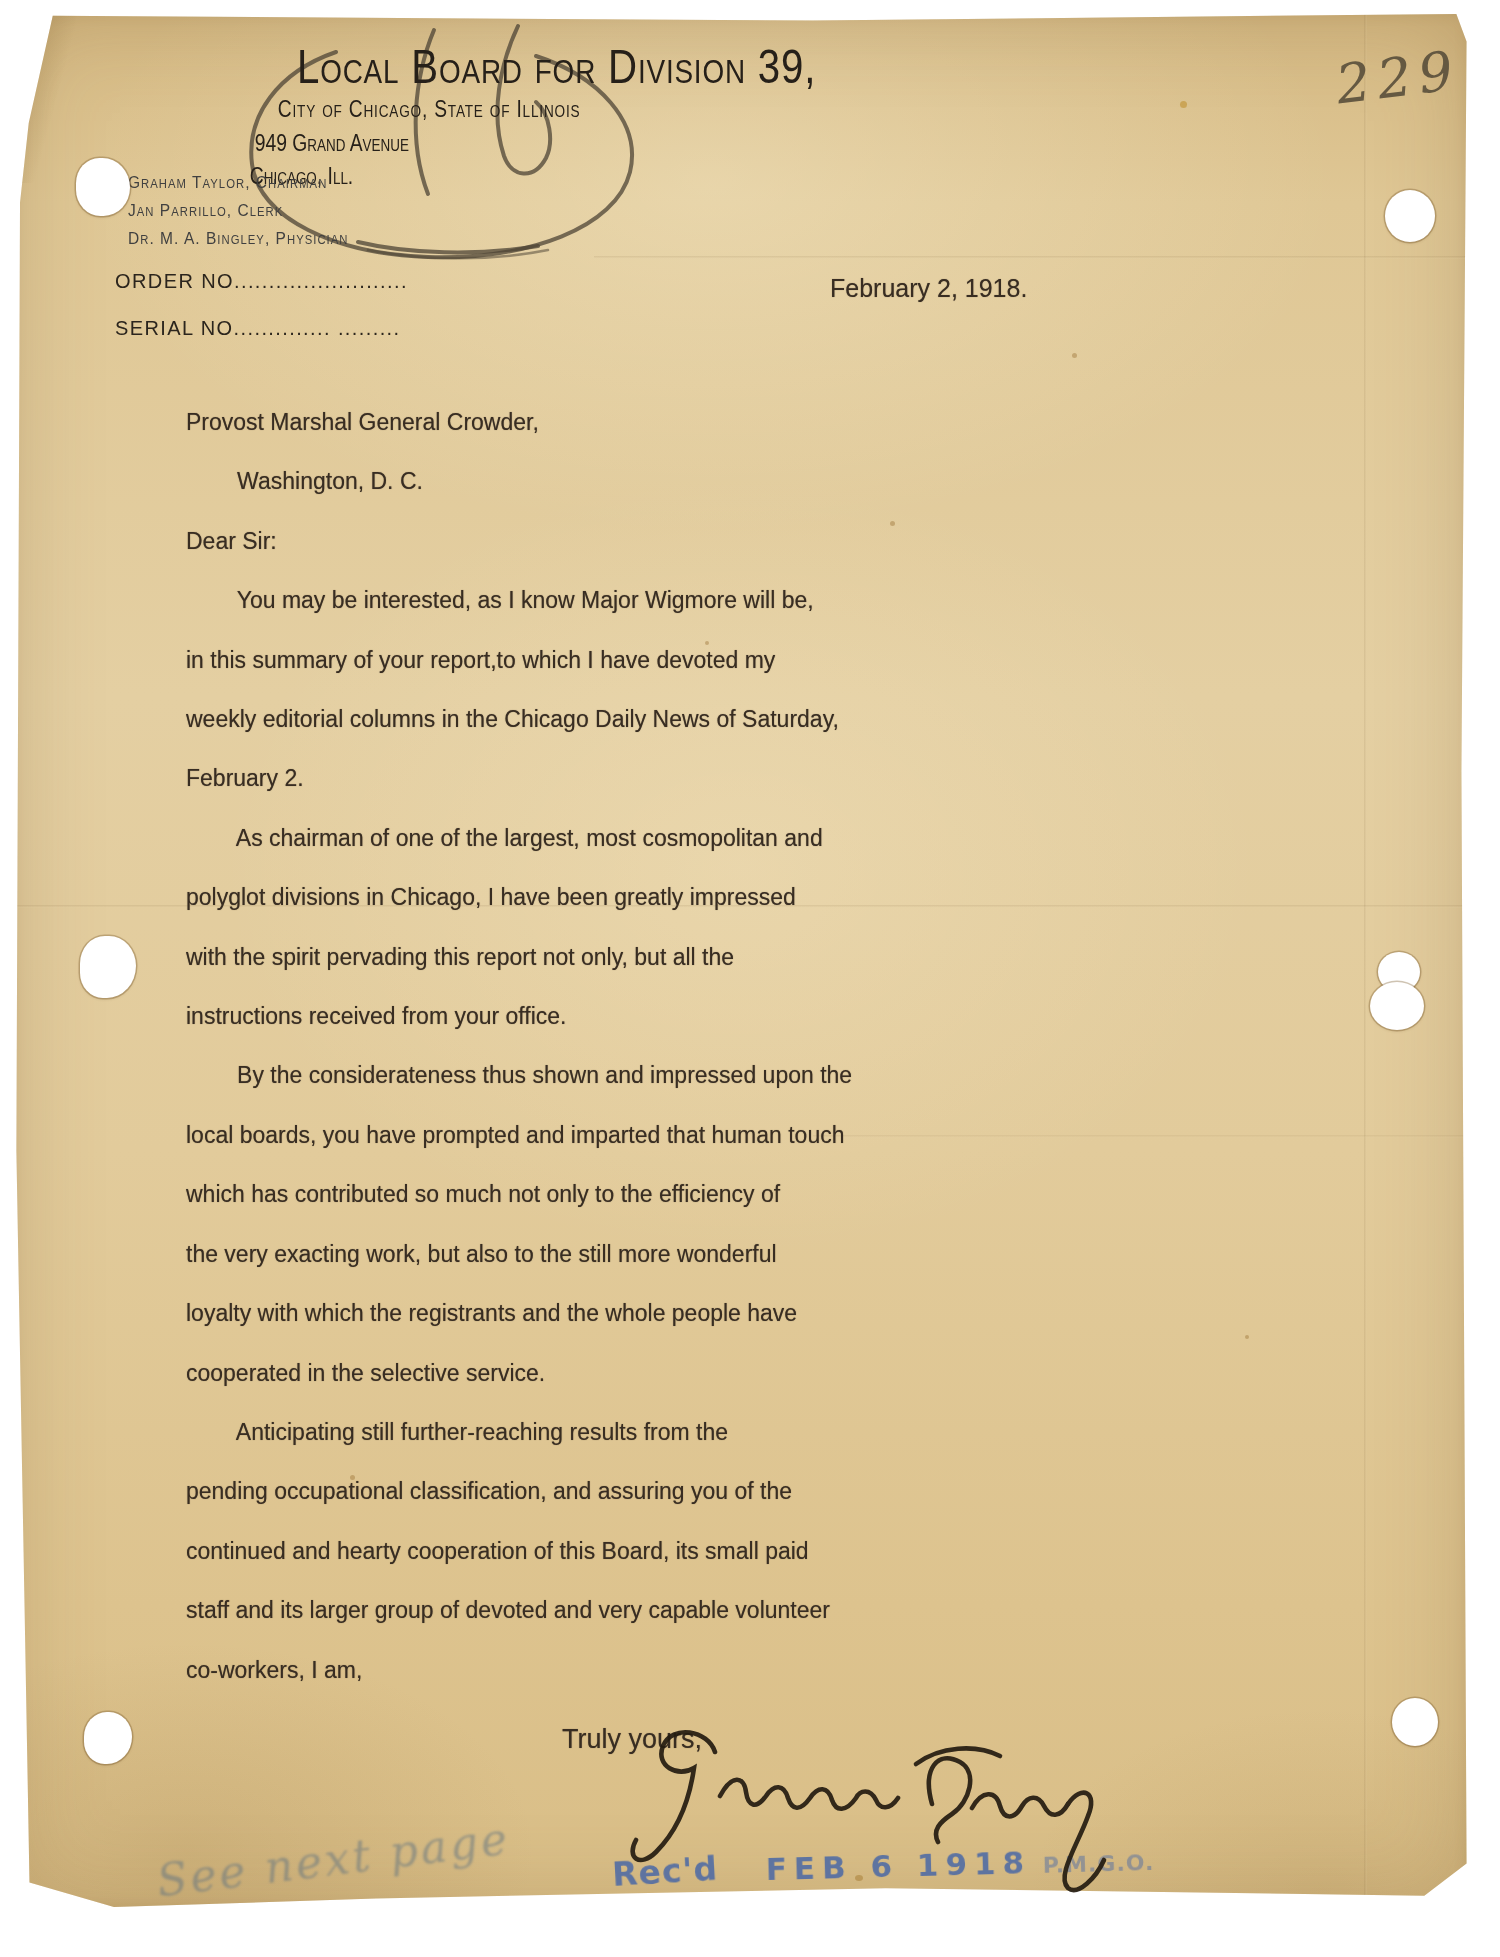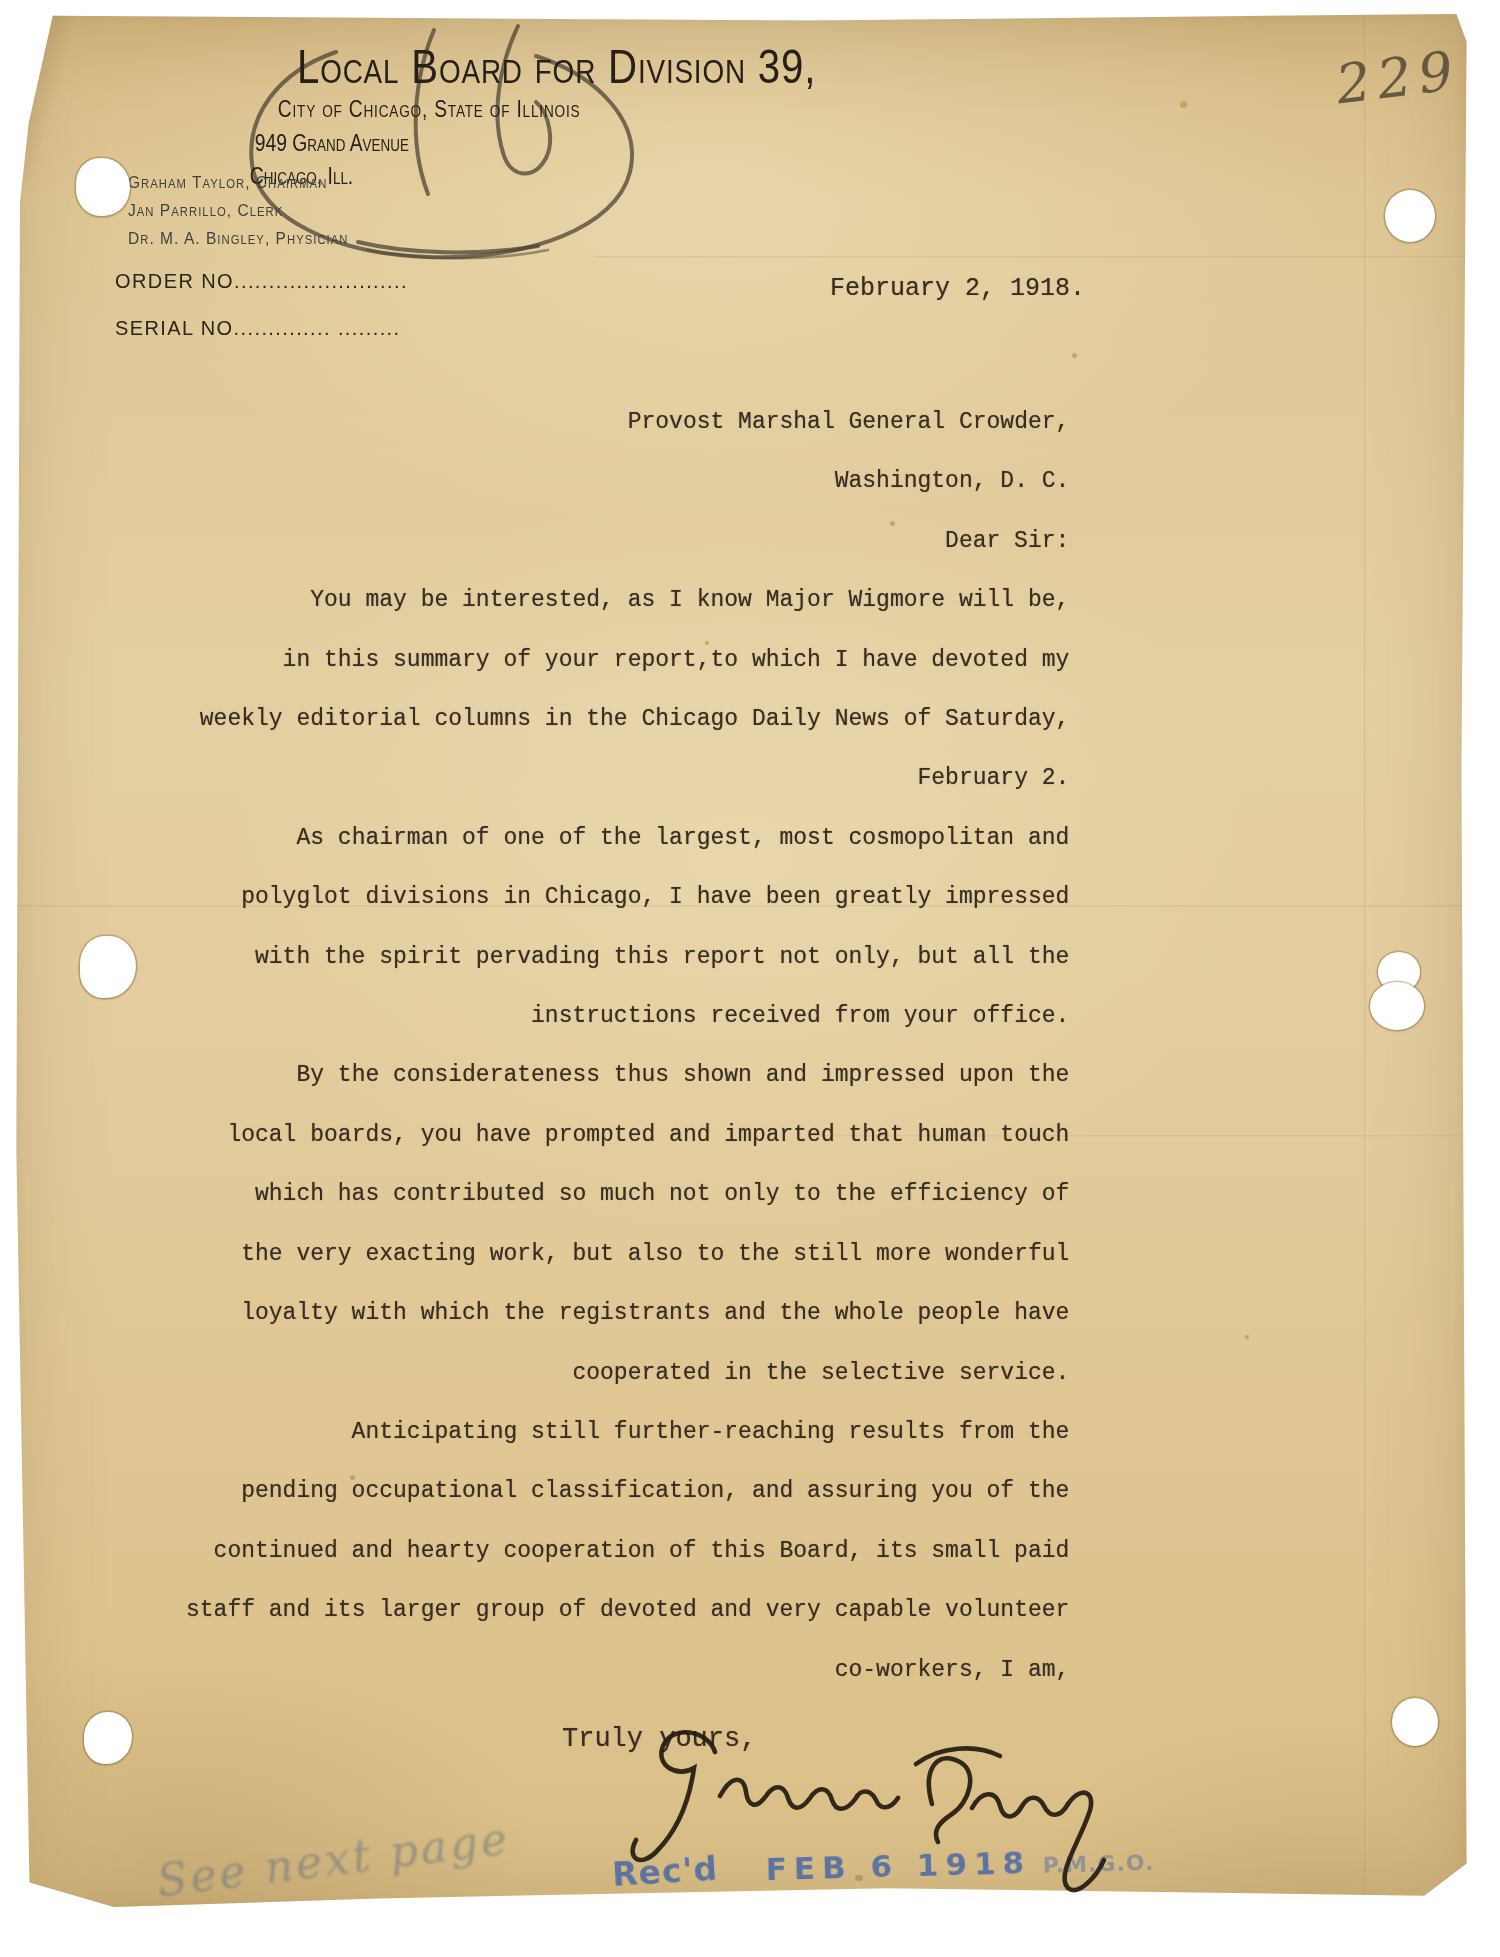--- a/index.html
+++ b/index.html
@@ -41,22 +41,22 @@
   .lh-city span{display:inline-block;transform:scaleX(0.84);font-variant:small-caps;font-weight:500;}
 
   .officers{position:absolute;left:128px;top:168px;color:#404040;}
   .officer-line{font-variant:small-caps;font-size:16.5px;letter-spacing:1.1px;line-height:28px;
                 white-space:pre;transform:scaleX(0.94);transform-origin:0 0;font-weight:500;}
 
   .serial{position:absolute;left:115px;top:270px;font-size:20px;letter-spacing:1.4px;color:#2b251d;}
   .order {position:absolute;left:115px;top:317px;font-size:20px;letter-spacing:1.4px;color:#2b251d;}
 
   
-  .tw{font-family:Liberation Mono, monospace;color:#382d22;
-      text-shadow:0 0 1px rgba(56,45,34,0.55);text-align:right;}
+  .tw{font-family:Liberation Sans, sans-serif;color:#382d22;
+      text-shadow:0 0 1px rgba(56,45,34,0.55);}
   .date{position:absolute;left:830px;top:274px;font-size:25px;white-space:pre;}
   .body-lines{position:absolute;left:186px;top:393px;font-size:23px;line-height:59.4px;white-space:pre;}
   .closing{position:absolute;left:562px;top:1724px;font-size:27px;white-space:pre;}
 
   
   .pagenum{position:absolute;left:1336px;top:46px;font-family:"DejaVu Serif",serif;font-style:italic;
            font-size:54px;letter-spacing:7px;color:#564c39;transform:rotate(-7deg);opacity:.88;}
   .bottom-note{position:absolute;left:156px;top:1834px;font-family:"DejaVu Serif",serif;font-style:italic;
            font-size:44px;letter-spacing:3px;color:#5f7280;opacity:.50;transform:rotate(-7deg);
            filter:blur(1px);}

